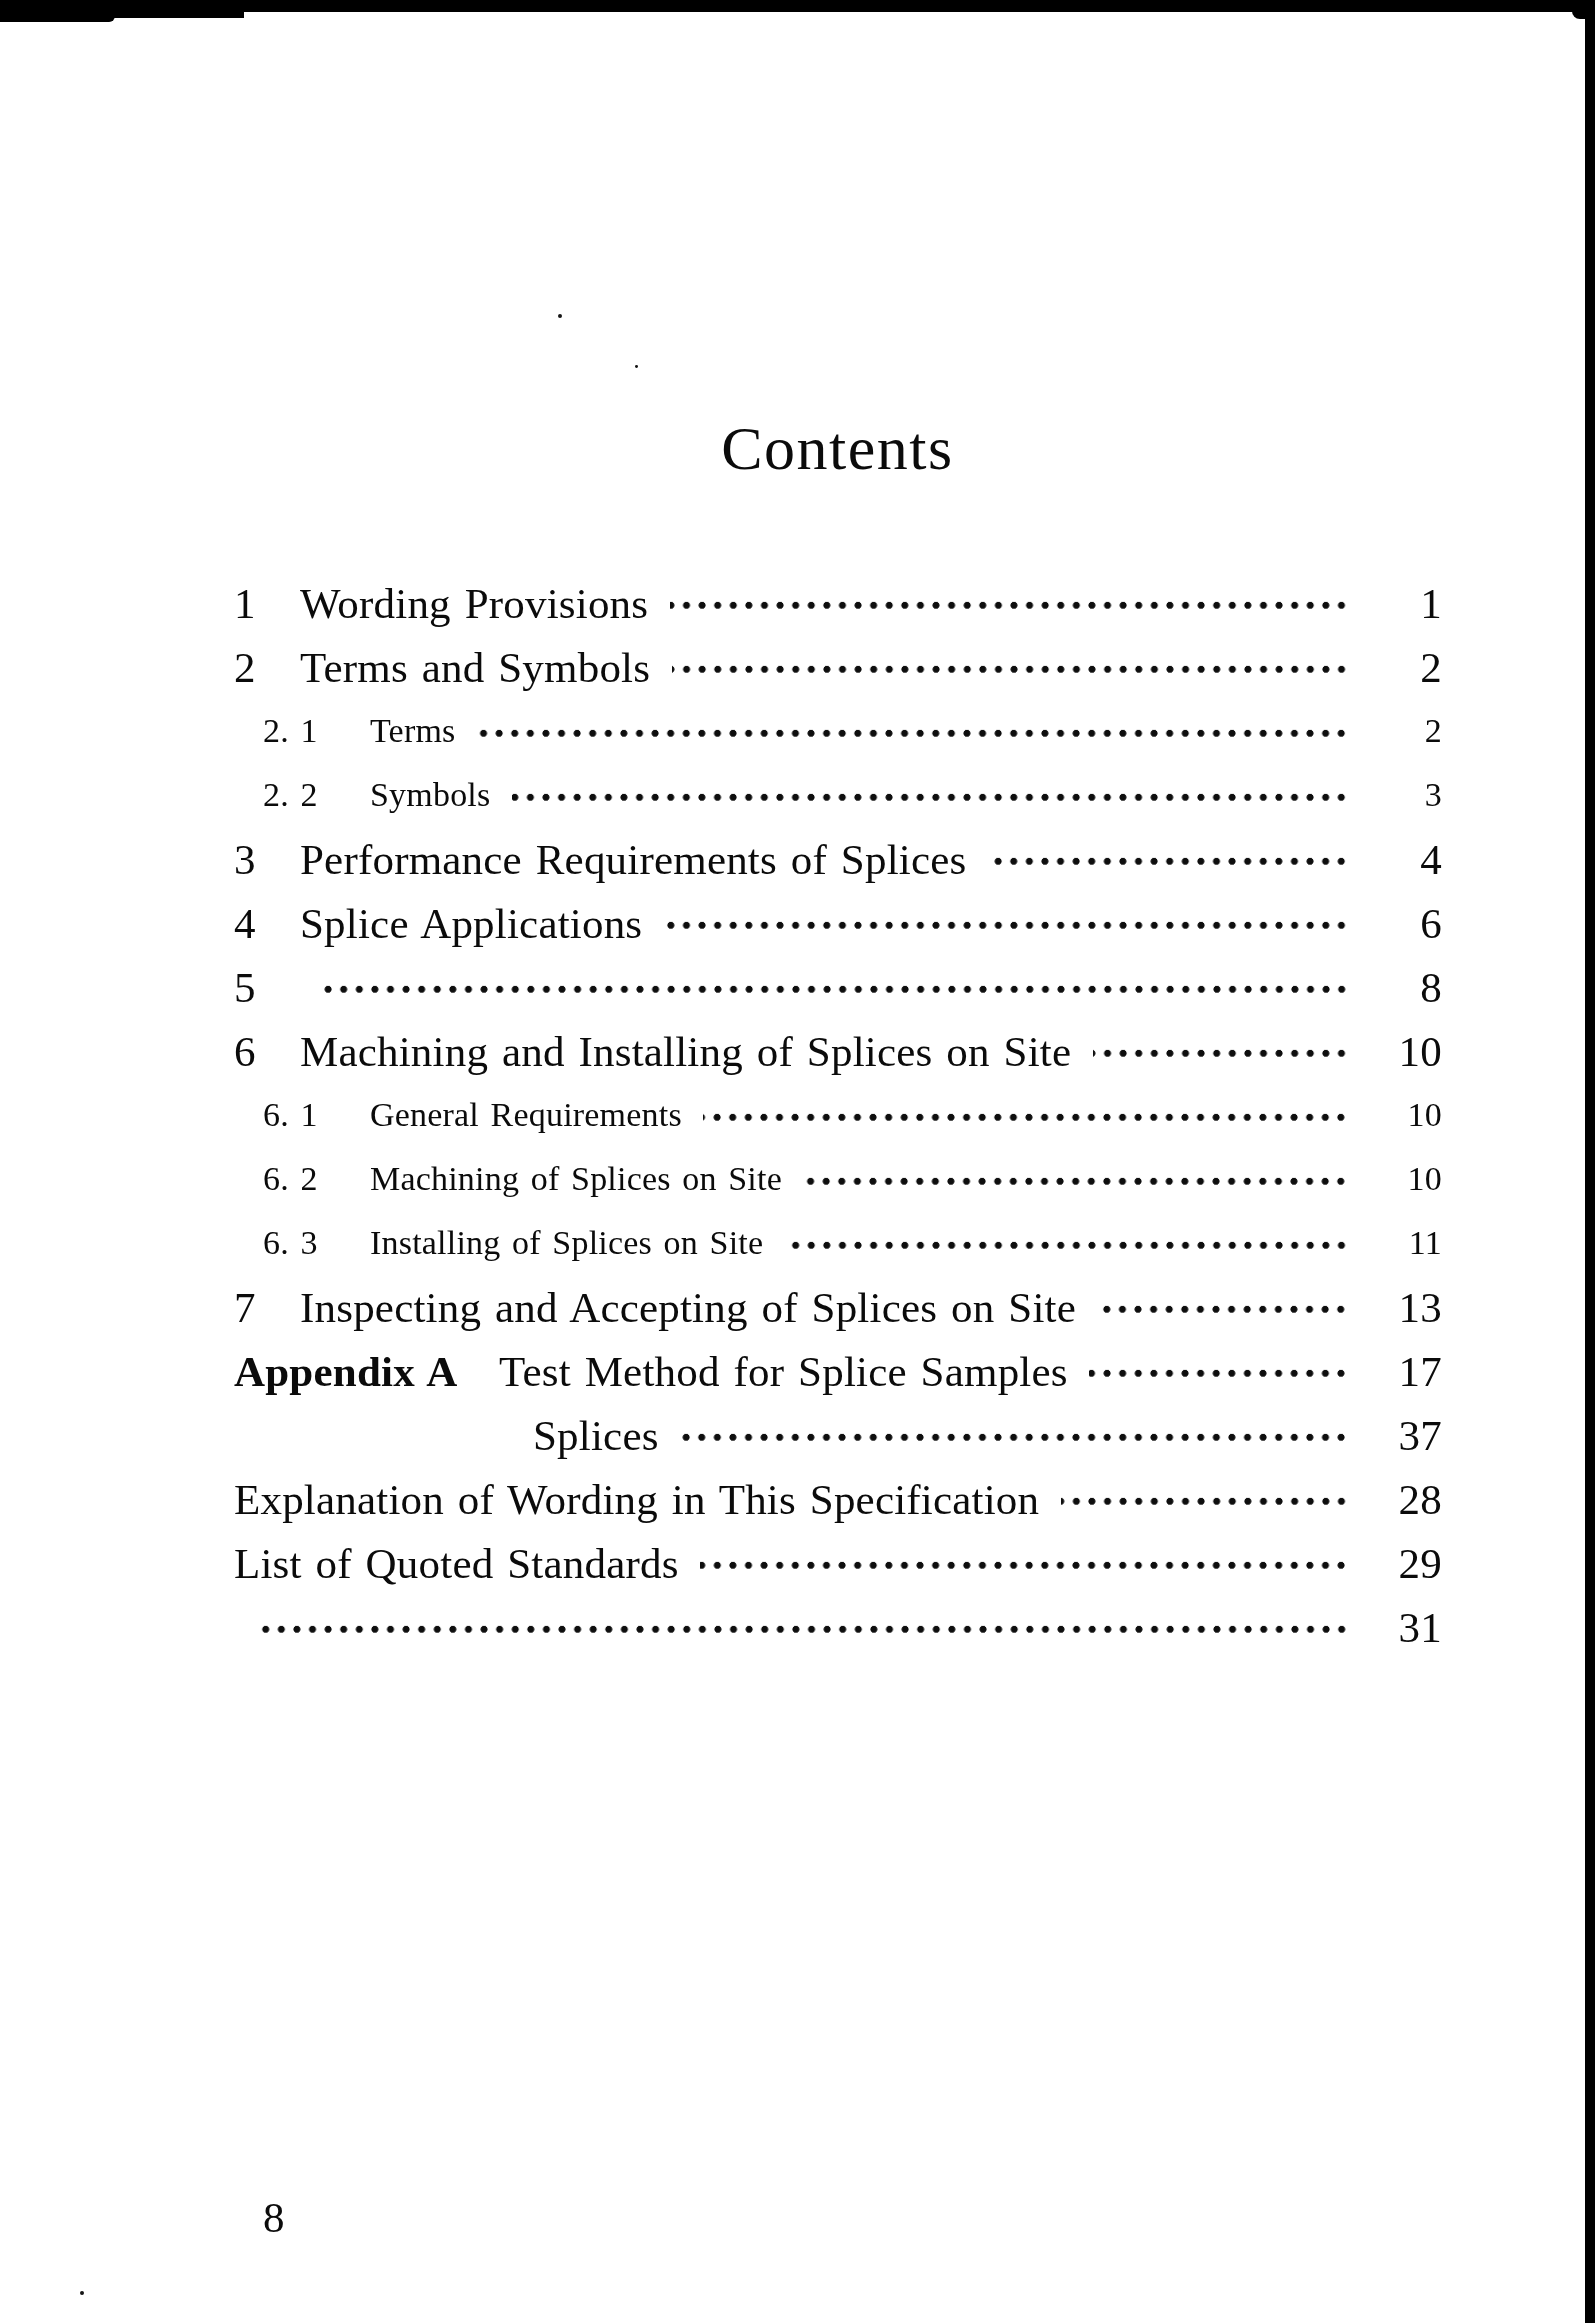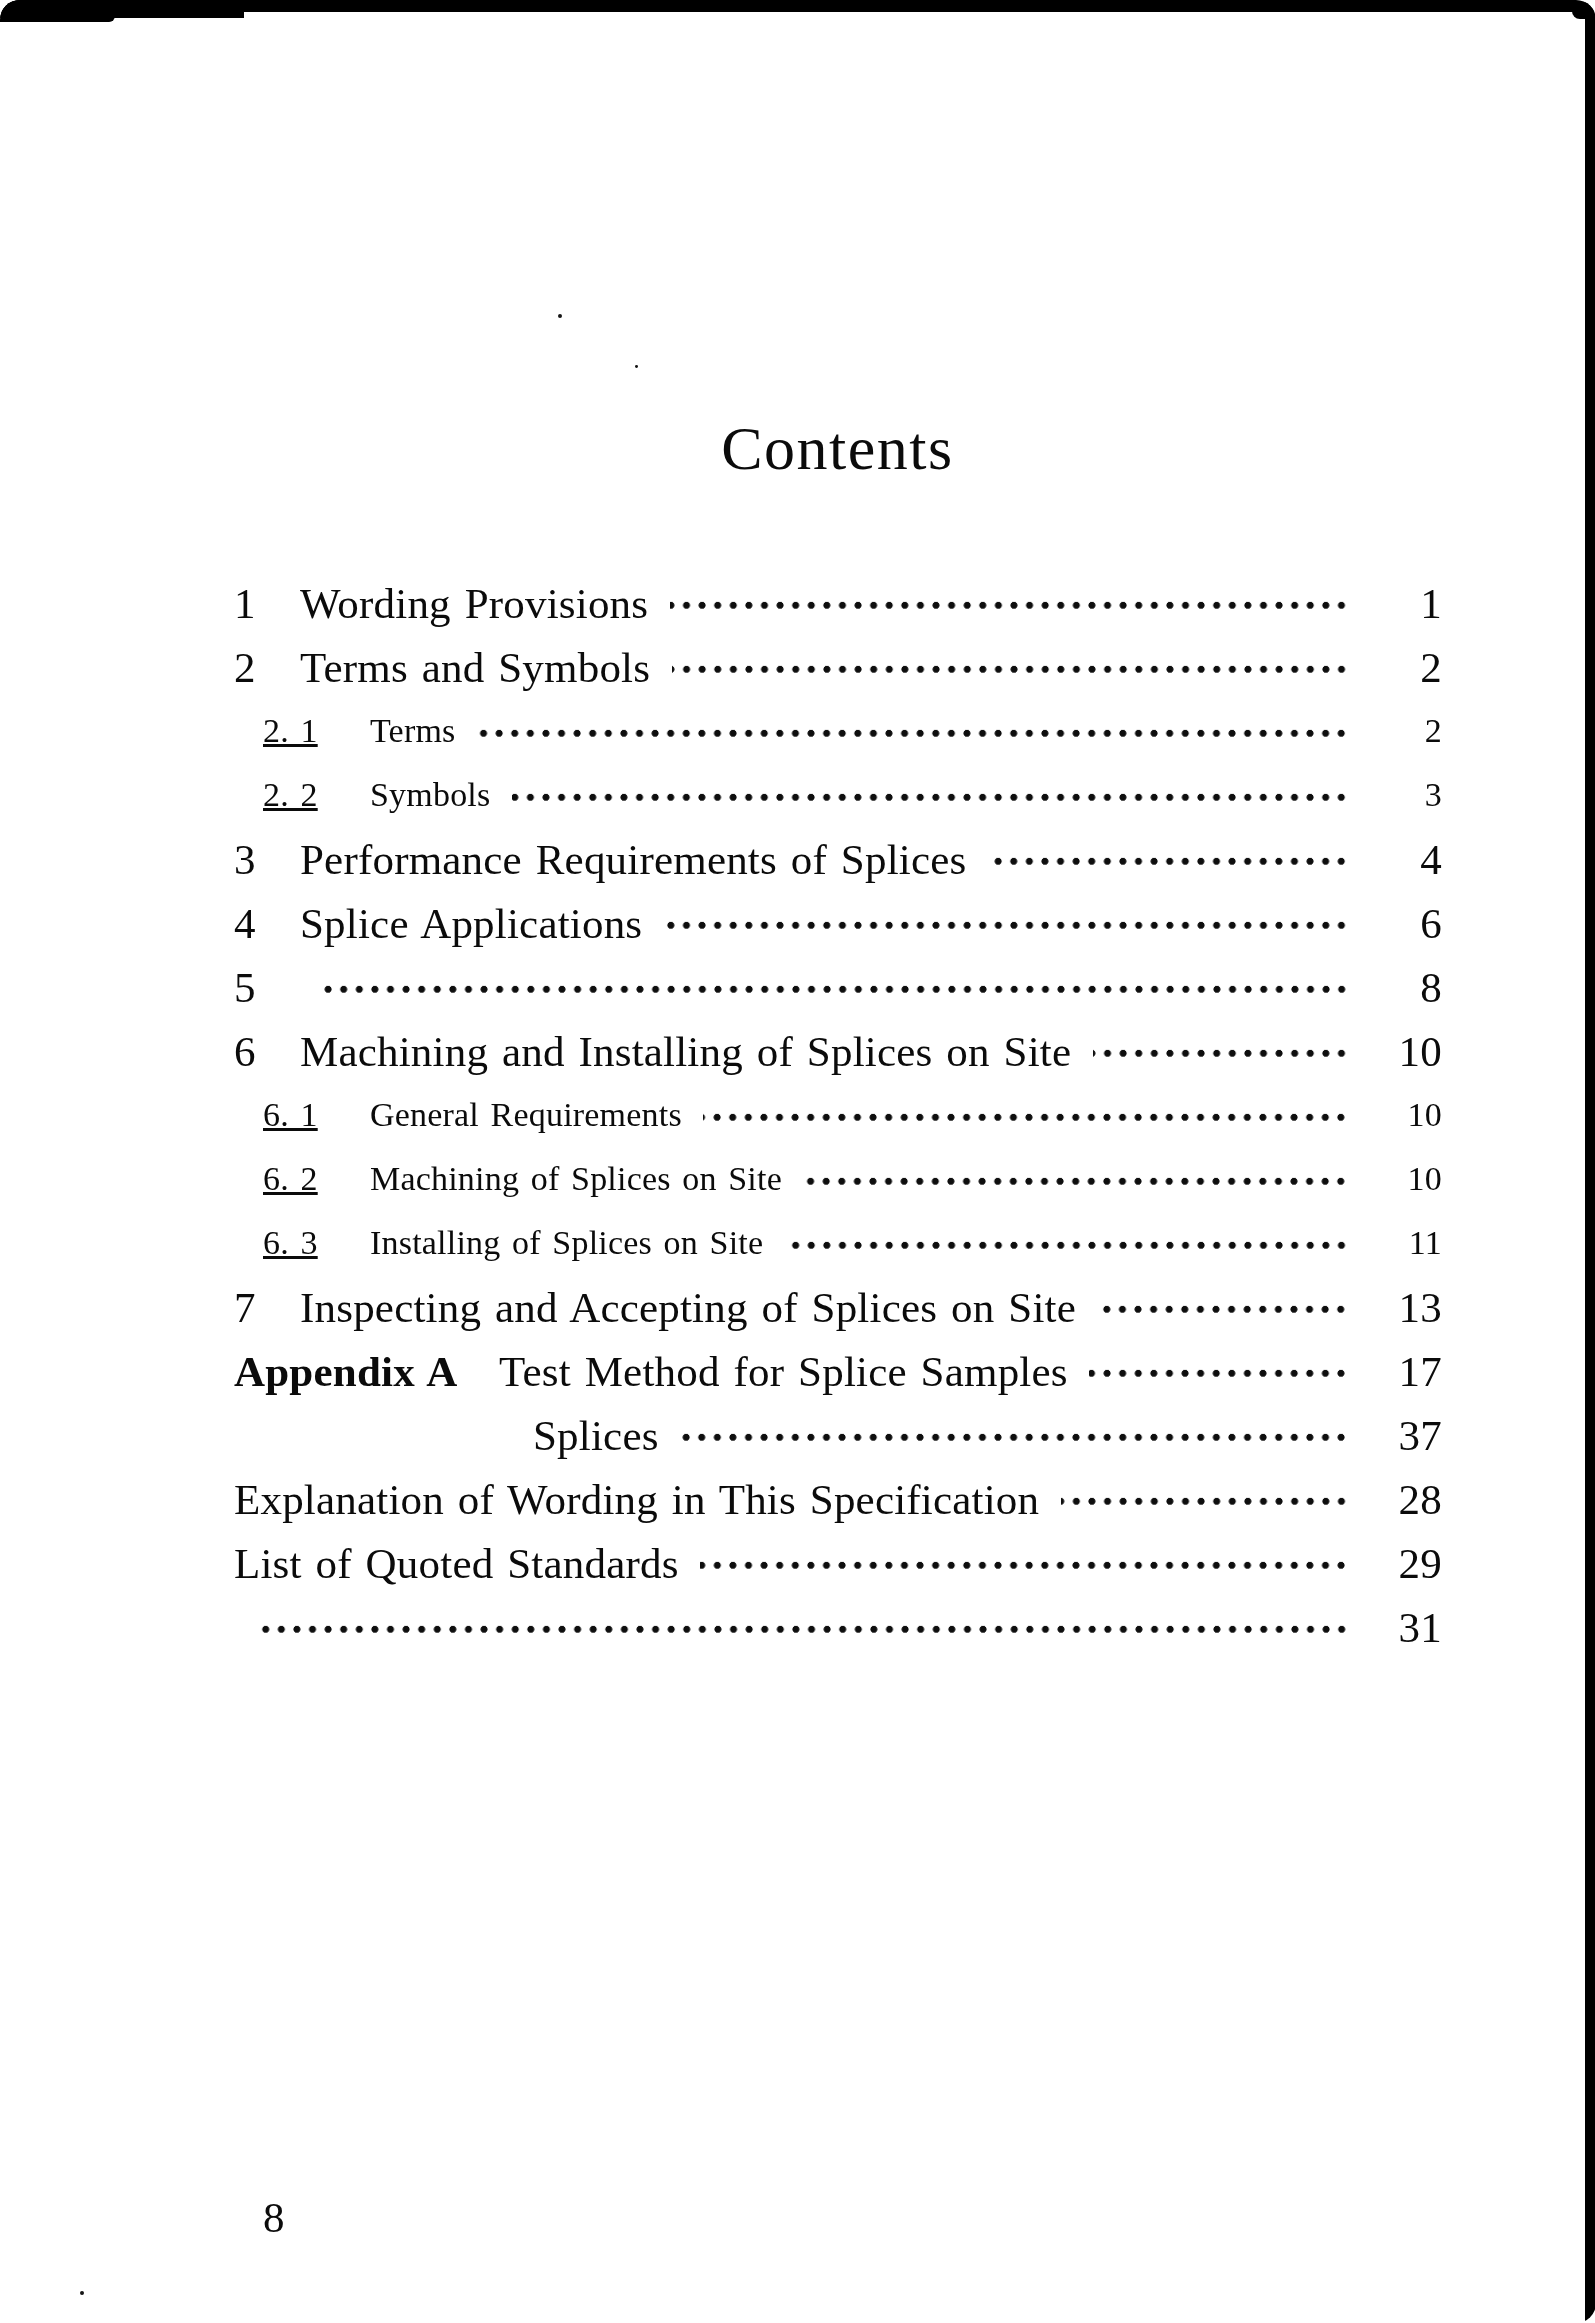--- a/index.html
+++ b/index.html
@@ -3,21 +3,20 @@
 <meta charset="utf-8">
 <style>
   html,body { margin:0; padding:0; background:#ffffff; }
   .page {
     position:relative;
     width:1596px; height:2323px;
     background:#ffffff;
     color:#0b0b0b;
     font-family:"Liberation Serif","DejaVu Serif",serif;
     overflow:hidden;
-    border-radius:20px;
   }
 
   
   .edge-top    { position:absolute; top:0; left:0; width:1596px; height:11.7px; background:#000; }
   .edge-top-l1 { position:absolute; top:0; left:0; width:244px; height:17.6px; background:#000; }
   .edge-top-l2 { position:absolute; top:0; left:0; width:115px; height:21.5px; background:#000; border-bottom-right-radius:5.9px; }
   .edge-right  { position:absolute; top:0; right:0; width:10.7px; height:2323px; background:#000; }
   .corner-nub  { position:absolute; top:9.8px; right:8.8px; width:15.6px; height:8.8px; background:#000; border-bottom-left-radius:7.8px; }
   .speck { position:absolute; background:#161616; border-radius:50%; }
   .speck.s1 { left:558px; top:314px; width:3.9px; height:3.9px; }
@@ -48,21 +47,21 @@
     height:14.6px; margin:3.9px 25px 0 21.5px;
     background-image:radial-gradient(circle, #0e0e0e 3.2px, rgba(0,0,0,0) 3.8px);
     background-size:15.6px 14.6px;
     background-repeat:repeat-x;
     background-position:right center;
   }
   .toc-row .pageno { flex:0 0 auto; min-width:68px; text-align:right; }
 
   .lv-main .num        { width:66px; }
   .lv-sub              { padding-left:263px; font-size:34px; }
-  .lv-sub .num         { width:107px;text-decoration:underline; }
+  .lv-sub .num         { width:107px; }
   .lv-appendix .num    { width:265px;font-weight:bold; }
   .lv-continuation     { padding-left:533px; }
 
   
   .folio { position:absolute; left:263px; top:2196px; font-size:43px; line-height:1; }
 </style>
 </head>
 <body>
 
 <div class="page">

